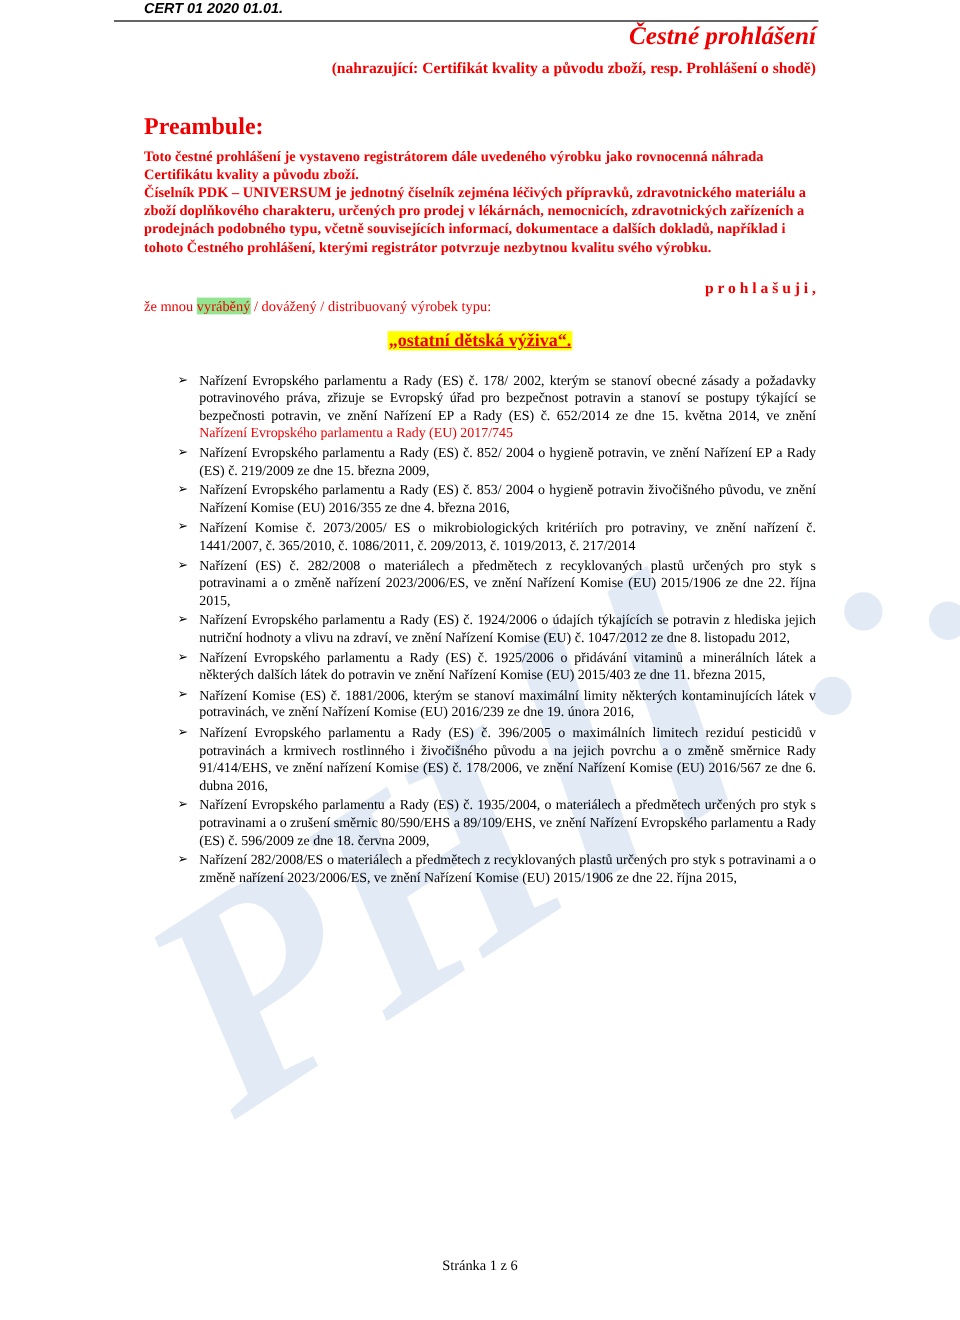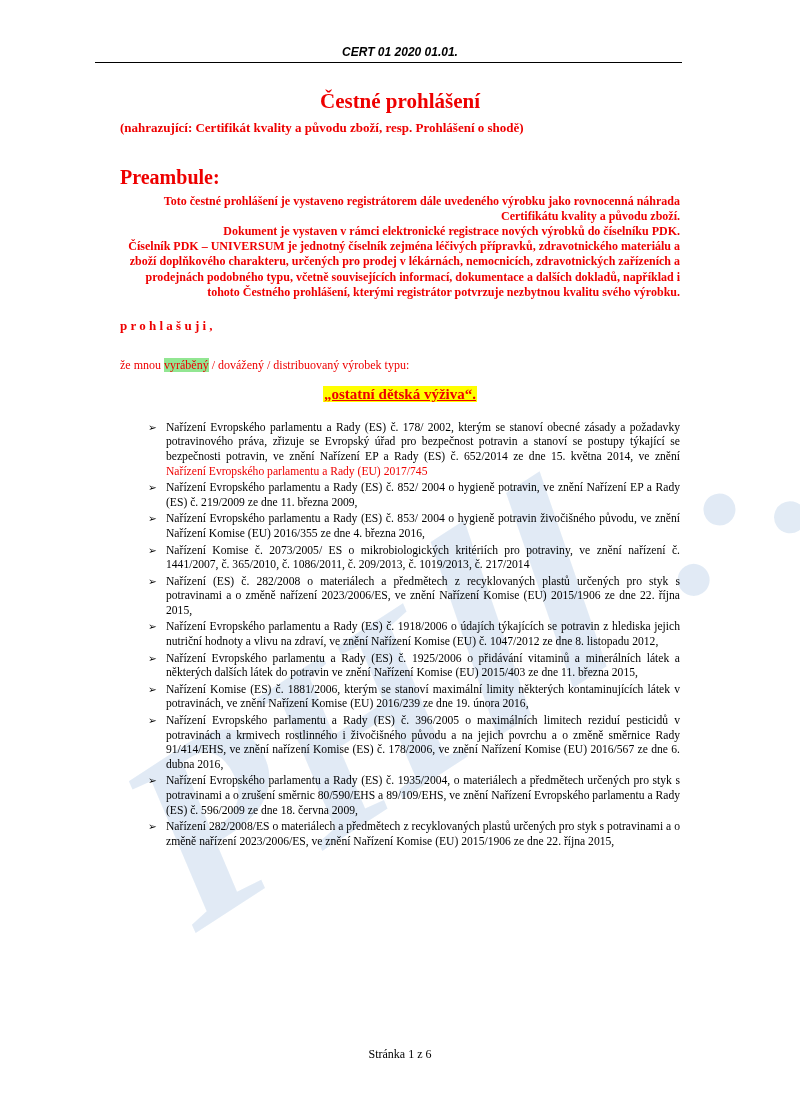--- a/index.html
+++ b/index.html
@@ -8,35 +8,35 @@
     --yellow:#ffff00;
     --green:#92e692;
     --wm:#b9cfe8;
   }
   html,body { background:#ffffff; }
   body { font-family:"Liberation Serif", serif; color:#000; }
   .page { position:relative; width:800px; height:1100px; margin:0 auto; background:#fff; overflow:hidden; }
   .watermark { position:absolute; left:0; top:0; z-index:0; pointer-events:none; }
   .content { position:relative; z-index:1; padding:0 120px; }
 
-  .header { padding-top:45px; text-align:center; font-family:"Liberation Sans", sans-serif;
+  .header { text-align:left; font-family:"Liberation Sans", sans-serif;
             font-weight:bold; font-style:italic; font-size:12px; }
   .header-rule { border:none; border-top:1.6px solid #000; margin:3px -2px 0 -25px; }
 
-  .title { margin-top:26px; text-align:center; color:var(--red); font-size:21px; font-weight:bold; }
-  .subtitle { margin-top:6px; text-align:left; color:var(--red); font-size:13px; font-weight:bold; }
+  .title { text-align:right; color:var(--red); font-size:21px; font-weight:bold;font-style:italic; }
+  .subtitle { margin-top:6px; text-align:right; color:var(--red); font-size:13px; font-weight:bold; }
 
   .preamble-heading { margin-top:30px; color:var(--red); font-size:20px; font-weight:bold; }
-  .preamble-body { margin-top:5px;text-align:right; }
+  .preamble-body { margin-top:5px; }
   .preamble-body p { color:var(--red); font-weight:bold; font-size:12px; line-height:1.26; }
 
   .intro-line { margin-top:24px; text-align:center; font-size:12.5px; }
-  .verb-line { margin-top:18px; text-align:left; color:var(--red); font-weight:bold; font-size:13px; }
+  .verb-line { margin-top:18px; text-align:right; color:var(--red); font-weight:bold; font-size:13px; }
 
-  .type-line { margin-top:24px; font-size:12px; color:var(--red); }
+  .type-line { font-size:12px; color:var(--red); }
   .hl-green { background:var(--green); }
 
   .product-line { margin-top:12px; text-align:center; }
   .product { background:var(--yellow); color:var(--red); font-size:15px; font-weight:bold;
              text-decoration:underline; padding:0 1px; }
 
   .follow-line { margin-top:9px; font-size:12.5px; }
 
   .req-list { list-style:none; margin:18px 0 0 28px; }
   .req-list li { position:relative; padding-left:18px; font-size:11.6px; line-height:1.26;
@@ -70,42 +70,41 @@
       <span>CERT  01 2020 01.01.</span>
     </div>
     <hr class="header-rule">
 
     <h1 class="title">Čestné prohlášení</h1>
     <div class="subtitle">(nahrazující: Certifikát kvality a původu zboží, resp. Prohlášení o shodě)</div>
 
     <div class="preamble-heading">Preambule:</div>
     <div class="preamble-body">
       <p>Toto čestné prohlášení je vystaveno registrátorem dále uvedeného výrobku jako rovnocenná náhrada Certifikátu kvality a původu zboží.</p>
-      <p>Dokument je vystaven v rámci elektronické registrace nových výrobků do číselníku PDK.</p>
       <p>Číselník PDK – UNIVERSUM je jednotný číselník zejména léčivých přípravků, zdravotnického materiálu a zboží doplňkového charakteru, určených pro prodej v lékárnách, nemocnicích, zdravotnických zařízeních a prodejnách podobného typu, včetně souvisejících informací, dokumentace a dalších dokladů, například i tohoto Čestného prohlášení, kterými registrátor potvrzuje nezbytnou kvalitu svého výrobku.</p>
     </div>
 
     <div class="verb-line">p r o h l a š u j i ,</div>
 
     <div class="type-line">
       <span>že mnou </span><span class="hl-green">vyráběný</span><span> / dovážený  / distribuovaný výrobek typu:</span>
     </div>
 
     <div class="product-line">
       <span class="product">„ostatní dětská výživa“.</span>
     </div>
 
 
     <ul class="req-list" id="req-list">
         <li><span class="marker">➢</span><span class="b">Nařízení Evropského parlamentu a Rady (ES) č. 178/ 2002,</span><span> kterým se stanoví obecné zásady a požadavky potravinového práva, zřizuje se Evropský úřad pro bezpečnost potravin a stanoví se postupy týkající se bezpečnosti potravin, ve znění Nařízení EP a Rady (ES) č. 652/2014 ze dne 15. května 2014, ve znění </span><span class="b red">Nařízení Evropského parlamentu a Rady (EU) 2017/745</span></li>
-        <li><span class="marker">➢</span><span class="b">Nařízení Evropského parlamentu a Rady (ES) č. 852/ 2004</span><span> o hygieně potravin, ve znění Nařízení EP a Rady (ES) č. </span><span class="b">219/2009</span><span> ze dne 11. března 2009,</span></li>
+        <li><span class="marker">➢</span><span class="b">Nařízení Evropského parlamentu a Rady (ES) č. 852/ 2004</span><span> o hygieně potravin, ve znění Nařízení EP a Rady (ES) č. </span><span class="b">219/2009</span><span> ze dne 15. března 2009,</span></li>
         <li><span class="marker">➢</span><span class="b">Nařízení Evropského parlamentu a Rady (ES) č. 853/ 2004</span><span> o hygieně potravin živočišného původu, ve znění Nařízení Komise (EU) </span><span class="b">2016/355</span><span> ze dne 4. března 2016,</span></li>
         <li><span class="marker">➢</span><span class="b">Nařízení Komise č. 2073/2005/ ES</span><span> o mikrobiologických kritériích pro potraviny, ve znění </span><span class="b">nařízení č. 1441/2007, č. 365/2010, č. 1086/2011, č. 209/2013, č. 1019/2013, č. 217/2014</span></li>
         <li><span class="marker">➢</span><span class="b">Nařízení (ES) č. 282/2008</span><span> o materiálech a předmětech z recyklovaných plastů určených pro styk s potravinami a o změně nařízení 2023/2006/ES, ve znění Nařízení Komise (EU) </span><span class="b">2015/1906</span><span> ze dne 22. října 2015,</span></li>
-        <li><span class="marker">➢</span><span class="b">Nařízení Evropského parlamentu a Rady (ES) č. 1918/2006</span><span> o údajích týkajících se potravin z hlediska jejich nutriční hodnoty a vlivu na zdraví, ve znění Nařízení Komise (EU) č. </span><span class="b">1047/2012</span><span> ze dne 8. listopadu 2012,</span></li>
+        <li><span class="marker">➢</span><span class="b">Nařízení Evropského parlamentu a Rady (ES) č. 1924/2006</span><span> o údajích týkajících se potravin z hlediska jejich nutriční hodnoty a vlivu na zdraví, ve znění Nařízení Komise (EU) č. </span><span class="b">1047/2012</span><span> ze dne 8. listopadu 2012,</span></li>
         <li><span class="marker">➢</span><span class="b">Nařízení Evropského parlamentu a Rady (ES) č. 1925/2006</span><span> o přidávání vitaminů a minerálních látek a některých dalších látek do potravin ve znění Nařízení Komise (EU) </span><span class="b">2015/403</span><span> ze dne 11. března 2015,</span></li>
         <li><span class="marker">➢</span><span class="b">Nařízení Komise (ES) č. 1881/2006,</span><span> kterým se stanoví maximální limity některých kontaminujících látek v potravinách, ve znění Nařízení Komise (EU) </span><span class="b">2016/239</span><span> ze dne 19. února 2016,</span></li>
         <li><span class="marker">➢</span><span class="b">Nařízení Evropského parlamentu a Rady (ES) č. 396/2005</span><span> o maximálních limitech reziduí pesticidů v potravinách a krmivech rostlinného i živočišného původu a na jejich povrchu a o změně směrnice Rady 91/414/EHS, ve znění nařízení Komise (ES) č. 178/2006, ve znění Nařízení Komise (EU) </span><span class="b">2016/567</span><span> ze dne 6. dubna 2016,</span></li>
         <li><span class="marker">➢</span><span class="b">Nařízení Evropského parlamentu a Rady (ES) č. 1935/2004,</span><span> o materiálech a předmětech určených pro styk s potravinami a o zrušení směrnic 80/590/EHS a 89/109/EHS, ve znění Nařízení Evropského parlamentu a Rady (ES) č. </span><span class="b">596/2009</span><span> ze dne 18. června 2009,</span></li>
         <li><span class="marker">➢</span><span class="b">Nařízení 282/2008/ES</span><span> o materiálech a předmětech z recyklovaných plastů určených pro styk s potravinami a o změně nařízení 2023/2006/ES, ve znění Nařízení Komise (EU) </span><span class="b">2015/1906</span><span> ze dne 22. října 2015,</span></li>
       </ul>
 
   </div>
 
   <div class="footer">

